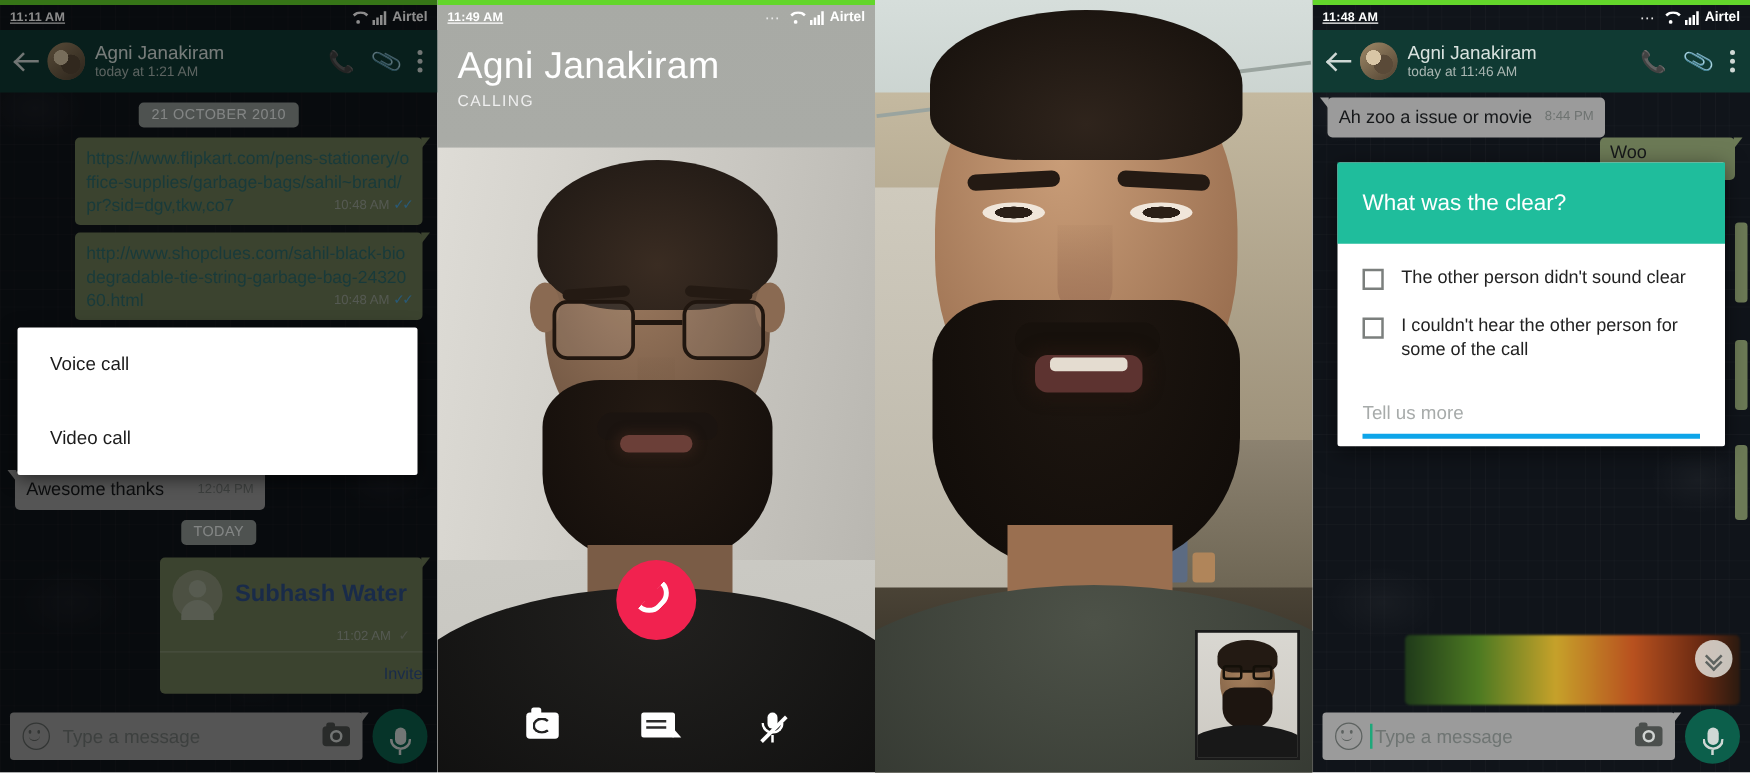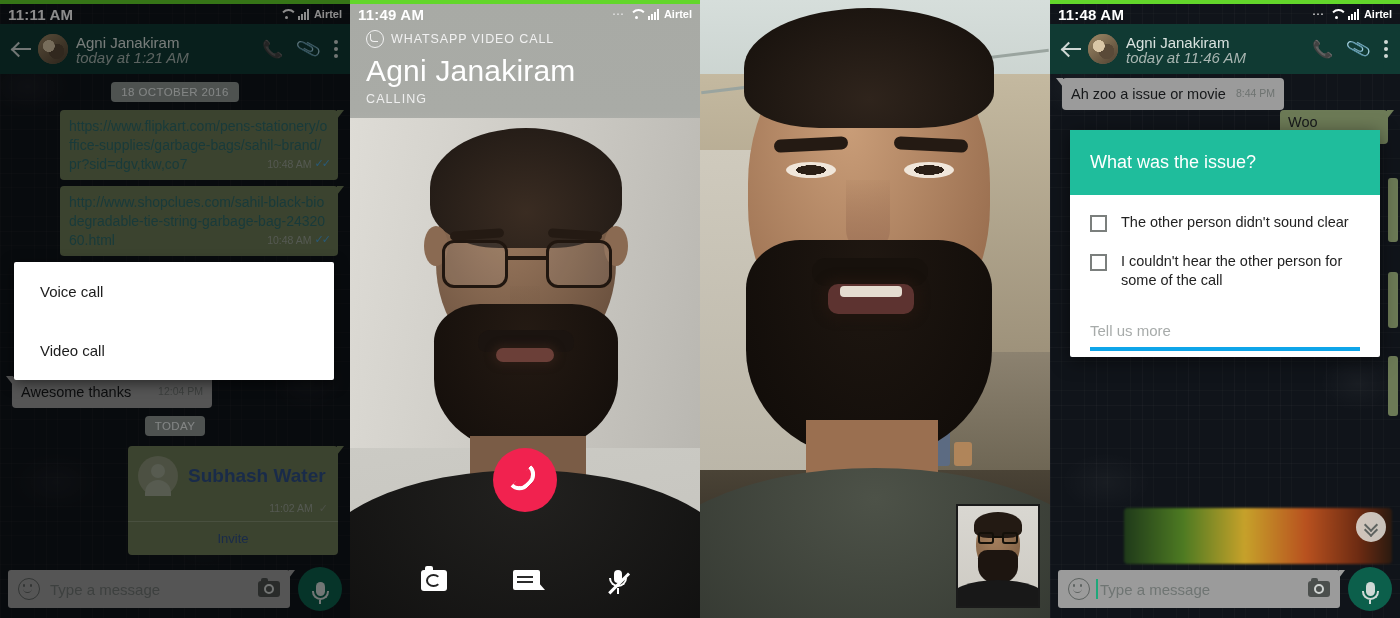--- a/index.html
+++ b/index.html
@@ -4,21 +4,21 @@
 <style>
   html,body{margin:0;padding:0;background:#ffffff;}
   body{width:1400px;height:618px;font-family:"Liberation Sans",sans-serif;overflow:hidden;}
   .strip{display:flex;width:1400px;height:618px;}
   .panel{position:relative;width:350px;height:618px;overflow:hidden;flex:0 0 350px;}
 
   
   .topline{position:absolute;top:0;left:0;width:100%;height:4px;background:#63d62b;z-index:30;}
   .statusbar{position:absolute;top:4px;left:0;width:100%;height:20px;z-index:29;
     display:flex;align-items:center;justify-content:space-between;padding:0 8px;box-sizing:border-box;}
-  .sb-time{font-size:15px;font-weight:bold;color:#fff;letter-spacing:.2px;}
+  .sb-time{font-size:10px;font-weight:bold;color:#fff;letter-spacing:.2px;text-decoration:underline;}
   .sb-right{display:flex;align-items:center;gap:5px;}
   .sb-right .carrier{font-size:11px;font-weight:bold;color:#fff;}
   .dots3{font-size:12px;color:#e8e8e8;line-height:6px;letter-spacing:1px;}
   .wifi{width:13px;height:10px;position:relative;}
   .wifi:before{content:"";position:absolute;left:0;top:0;width:13px;height:13px;
     border:2px solid #fff;border-radius:50%;clip-path:polygon(0 0,100% 0,50% 55%);}
   .wifi:after{content:"";position:absolute;left:5px;top:7px;width:3px;height:3px;background:#fff;border-radius:50%;}
   .bars{display:flex;align-items:flex-end;gap:1px;height:11px;}
   .bars i{display:block;width:2px;background:#fff;}
   .bars i:nth-child(1){height:4px}.bars i:nth-child(2){height:6px}
@@ -51,21 +51,21 @@
   .backarrow:after{content:"";position:absolute;left:3px;top:7px;width:9px;height:9px;
     border-left:2px solid #cfd8d5;border-bottom:2px solid #cfd8d5;transform:rotate(45deg);}
   .avatar{width:30px;height:30px;border-radius:50%;margin:0 8px 0 4px;flex:0 0 30px;overflow:hidden;
     background:#7a6a52;position:relative;}
   .avatar .a1{position:absolute;inset:0;background:
      radial-gradient(circle at 36% 40%,#d9c6a6 0 22%,transparent 23%),
      radial-gradient(circle at 62% 58%,#5a4a38 0 30%,transparent 31%),
      linear-gradient(140deg,#a08a68,#4e4030);}
   .abtext{flex:1;min-width:0;}
   .abtitle{font-size:15px;color:#d9e2df;font-weight:500;line-height:17px;white-space:nowrap;overflow:hidden;}
-  .absub{font-size:15px;color:#a8b5b1;line-height:14px;white-space:nowrap;overflow:hidden;font-style:italic;}
+  .absub{font-size:11px;color:#a8b5b1;line-height:14px;white-space:nowrap;overflow:hidden;}
   .abicons{display:flex;align-items:center;gap:14px;padding-right:2px;}
   .ic{color:#cfd8d5;cursor:pointer;}
   .phone-ic{font-size:17px;}
   .clip-ic{font-size:18px;display:inline-block;transform:rotate(-20deg);}
   .kebab{width:4px;height:18px;position:relative;cursor:pointer;}
   .kebab span{position:absolute;left:0;width:4px;height:4px;border-radius:50%;background:#cfd8d5;}
   .kebab span:nth-child(1){top:0}.kebab span:nth-child(2){top:7px}.kebab span:nth-child(3){top:14px}
 
   
   .msgs{position:absolute;top:74px;left:0;right:0;bottom:58px;z-index:10;}
@@ -92,21 +92,21 @@
     border-style:solid;border-color:transparent transparent transparent #6c7a56;}
   .vcrow{display:flex;align-items:center;padding:10px 10px 6px 10px;}
   .vcav{width:40px;height:40px;border-radius:50%;background:#8b9378;flex:0 0 40px;position:relative;}
   .vcav:before{content:"";position:absolute;left:13px;top:8px;width:14px;height:14px;border-radius:50%;background:#9ea693;}
   .vcav:after{content:"";position:absolute;left:7px;top:24px;width:26px;height:16px;
     border-radius:13px 13px 0 0;background:#9ea693;}
   .vcname{margin-left:10px;flex:1;}
   .vcname b{display:block;font-size:19px;color:#2f4f85;font-weight:bold;}
   .vcmeta{text-align:right;font-size:10.5px;color:#9aa295;padding:0 10px 6px;}
   .vcsep{height:1px;background:rgba(255,255,255,.18);}
-  .vcinvite{text-align:center;font-size:13px;color:#2f4f85;padding:9px 0;cursor:pointer;}
+  .vcinvite{text-align:right;font-size:13px;color:#2f4f85;padding:9px 0;cursor:pointer;}
 
   
   .popup{position:absolute;left:14px;top:262px;width:320px;background:#fff;border-radius:2px;
     box-shadow:0 3px 14px rgba(0,0,0,.55);z-index:40;}
   .popitem{padding:21px 26px;font-size:15px;color:#1b1b1b;cursor:pointer;}
 
   
   .composer{position:absolute;left:0;bottom:0;width:100%;height:58px;z-index:25;
     display:flex;align-items:center;padding:0 8px;box-sizing:border-box;}
   .inputpill{flex:1;height:38px;background:#9b9b9b;border-radius:3px;display:flex;align-items:center;
@@ -316,21 +316,21 @@
         <span class="ic clip-ic">📎</span>
         <span class="kebab">
             <span></span>
             <span></span>
             <span></span>
           </span>
       </div>
     </div>
 
     <div class="msgs">
-      <div class="daychip">18 OCTOBER 2016</div>
+      <div class="daychip">21 OCTOBER 2010</div>
 
       <div class="bub out">
         <span class="link">https://www.flipkart.com/pens-stationery/office-supplies/garbage-bags/sahil~brand/pr?sid=dgv,tkw,co7</span>
         <span class="meta">
           <span class="stamp">10:48 AM</span>
           <span class="ticks">✓✓</span>
         </span>
       </div>
 
       <div class="bub out">
@@ -422,24 +422,20 @@
             <i></i>
             <i></i>
             <i></i>
             <i></i>
           </div>
         <div class="carrier">Airtel</div>
       </div>
     </div>
 
     <div class="callhdr">
-      <div class="wacall">
-        <span class="wa"></span>
-        <span>WHATSAPP VIDEO CALL</span>
-      </div>
       <div class="callname">Agni Janakiram</div>
       <div class="callstate">CALLING</div>
     </div>
 
     <div class="endbtn">
       <div class="endglyph"></div>
     </div>
 
     <div class="callctrls">
       <div class="cc">
@@ -559,21 +555,21 @@
     <div class="sidebub" style="top:272px;height:56px"></div>
     <div class="sidebub" style="top:356px;height:60px"></div>
     <div class="photobub"></div>
 
     <div class="scrolldown">
       <span class="chevd"></span>
     </div>
 
     <div class="dialog">
       <div class="dlghead">
-        <h3>What was the issue?</h3>
+        <h3>What was the clear?</h3>
       </div>
       <div class="dlgbody">
         <div class="optrow">
           <span class="cbx"></span>
           <span class="optlbl">The other person didn't sound clear</span>
         </div>
         <div class="optrow">
           <span class="cbx"></span>
           <span class="optlbl">I couldn't hear the other person for some of the call</span>
         </div>

